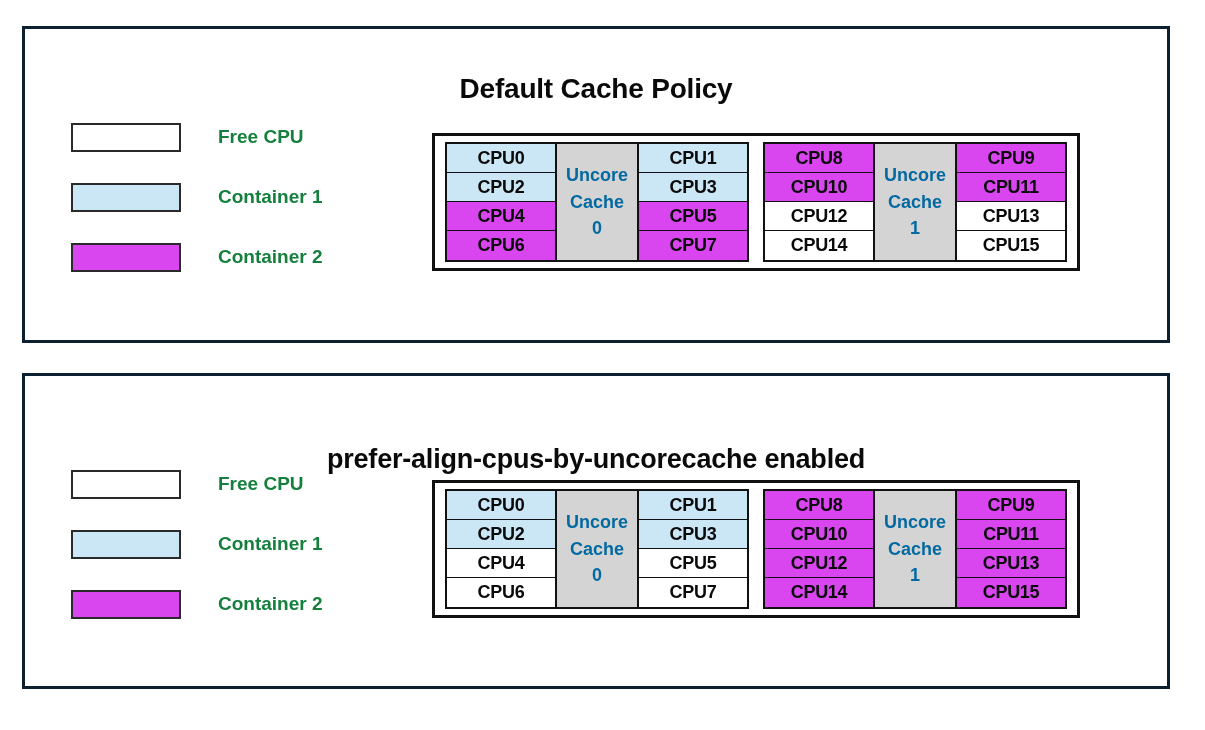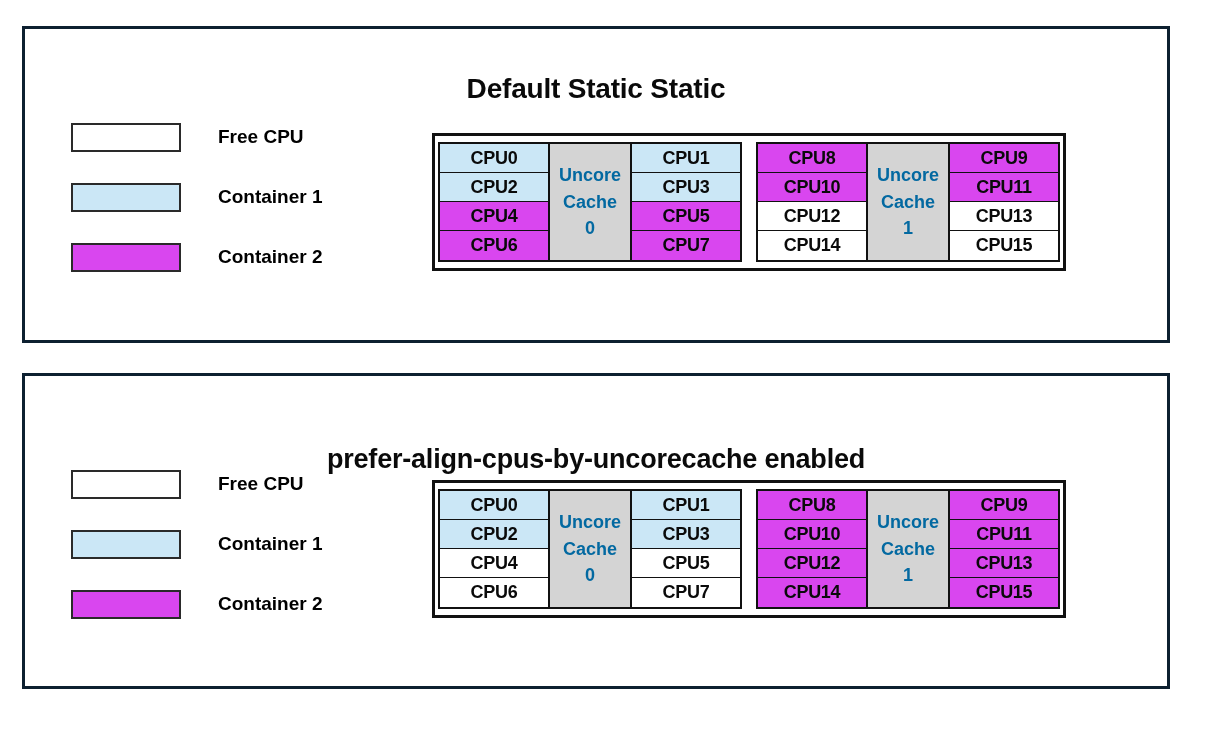--- a/index.html
+++ b/index.html
@@ -63,33 +63,33 @@
     width: 110px;
     height: 29px;
     border: 2.5px solid #2a2a2a;
     box-sizing: border-box;
     flex: none;
   }
   .legend-label {
     margin-left: 37px;
     font-size: 19px;
     font-weight: bold;
-    color: #000000;
+    color: #15803d;
     white-space: nowrap;
   }
 
   
   .diagram {
     position: absolute;
     left: 407px;
     top: 104px;
     border: 3px solid #111111;
     box-sizing: border-box;
     background: #ffffff;
-    padding: 6px 3px;
+    padding: 6px 10px;
     display: flex;
     gap: 14px;
   }
 
   .cache-group {
     display: flex;
     border: 2px solid #111111;
     box-sizing: border-box;
   }
   .cpu-col {
@@ -130,21 +130,21 @@
   
   .fill-free { background: #ffffff; }
   .fill-c1   { background: #cbe7f6; }
   .fill-c2   { background: #d946ef; }
 </style>
 </head>
 <body>
 
 <div class="panel" id="panel-top">
 
-  <div class="panel-title" id="title-top">Default Static Static</div>
+  <div class="panel-title" id="title-top">Default Cache Policy</div>
 
   <div class="legend">
     <div class="legend-row">
       <div class="legend-swatch fill-free"></div>
       <div class="legend-label">Free CPU</div>
     </div>
     <div class="legend-row">
       <div class="legend-swatch fill-c1"></div>
       <div class="legend-label">Container 1</div>
     </div>

